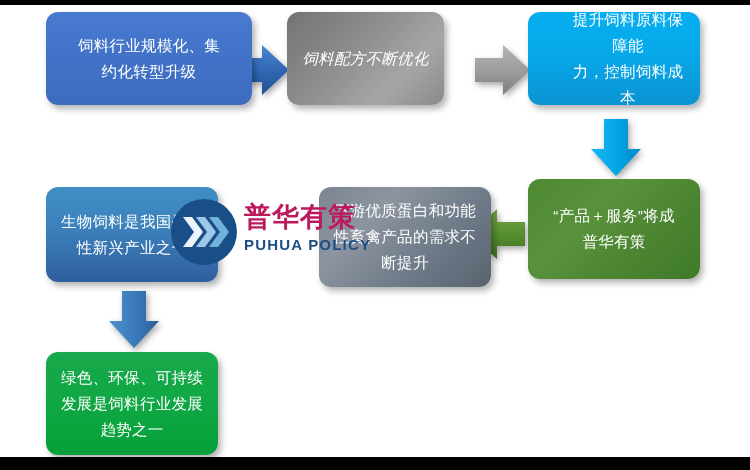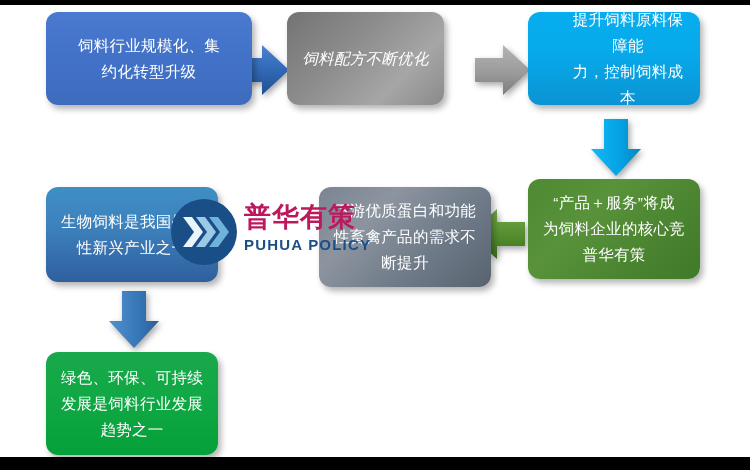--- a/index.html
+++ b/index.html
@@ -190,21 +190,20 @@
   <div class="node n-cyan" style="left:528px; top:7px; width:172px; height:93px;">
     <span>
       <span>提升饲料原料保障能</span>
       <span>力，控制饲料成本</span>
     </span>
   </div>
 
   <div class="node n-green-dark" style="left:528px; top:174px; width:172px; height:100px;">
     <span>
       <span>“产品＋服务”将成</span>
-      <span>为饲料企业的核心竞</span>
       <span>普华有策</span>
     </span>
   </div>
 
   <div class="node n-slate" style="left:287px; top:182px; width:172px; height:100px;margin-left:32px;">
     <span>
       <span>下游优质蛋白和功能</span>
       <span>性畜禽产品的需求不</span>
       <span>断提升</span>
     </span>

